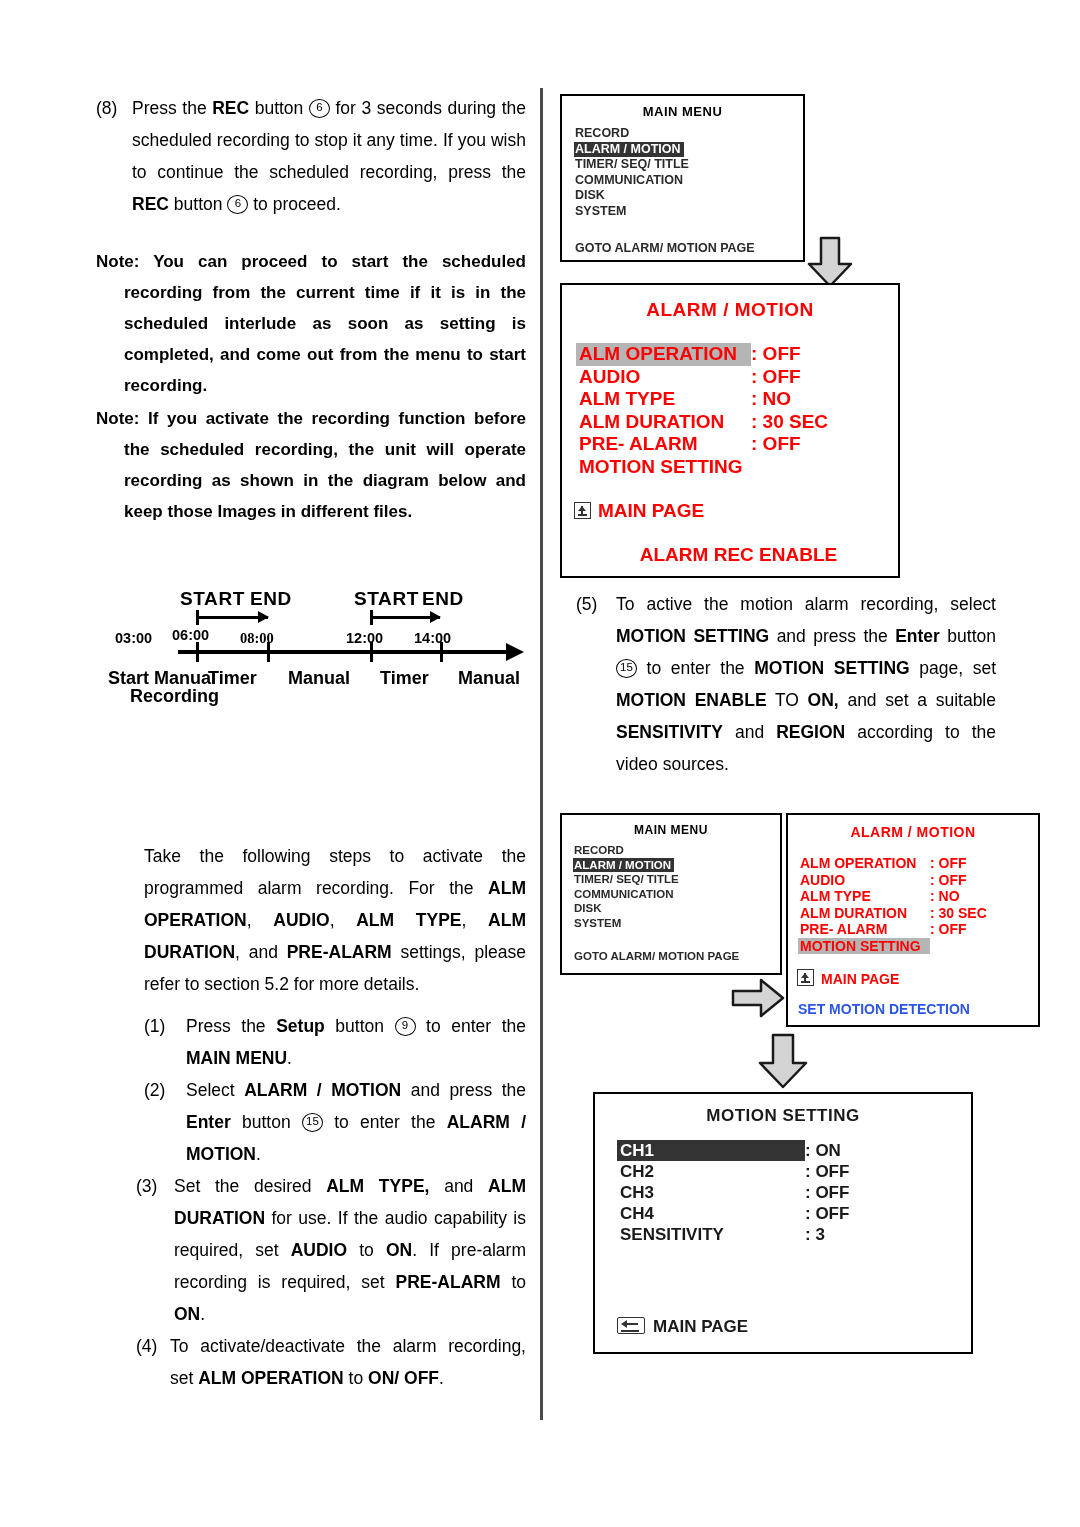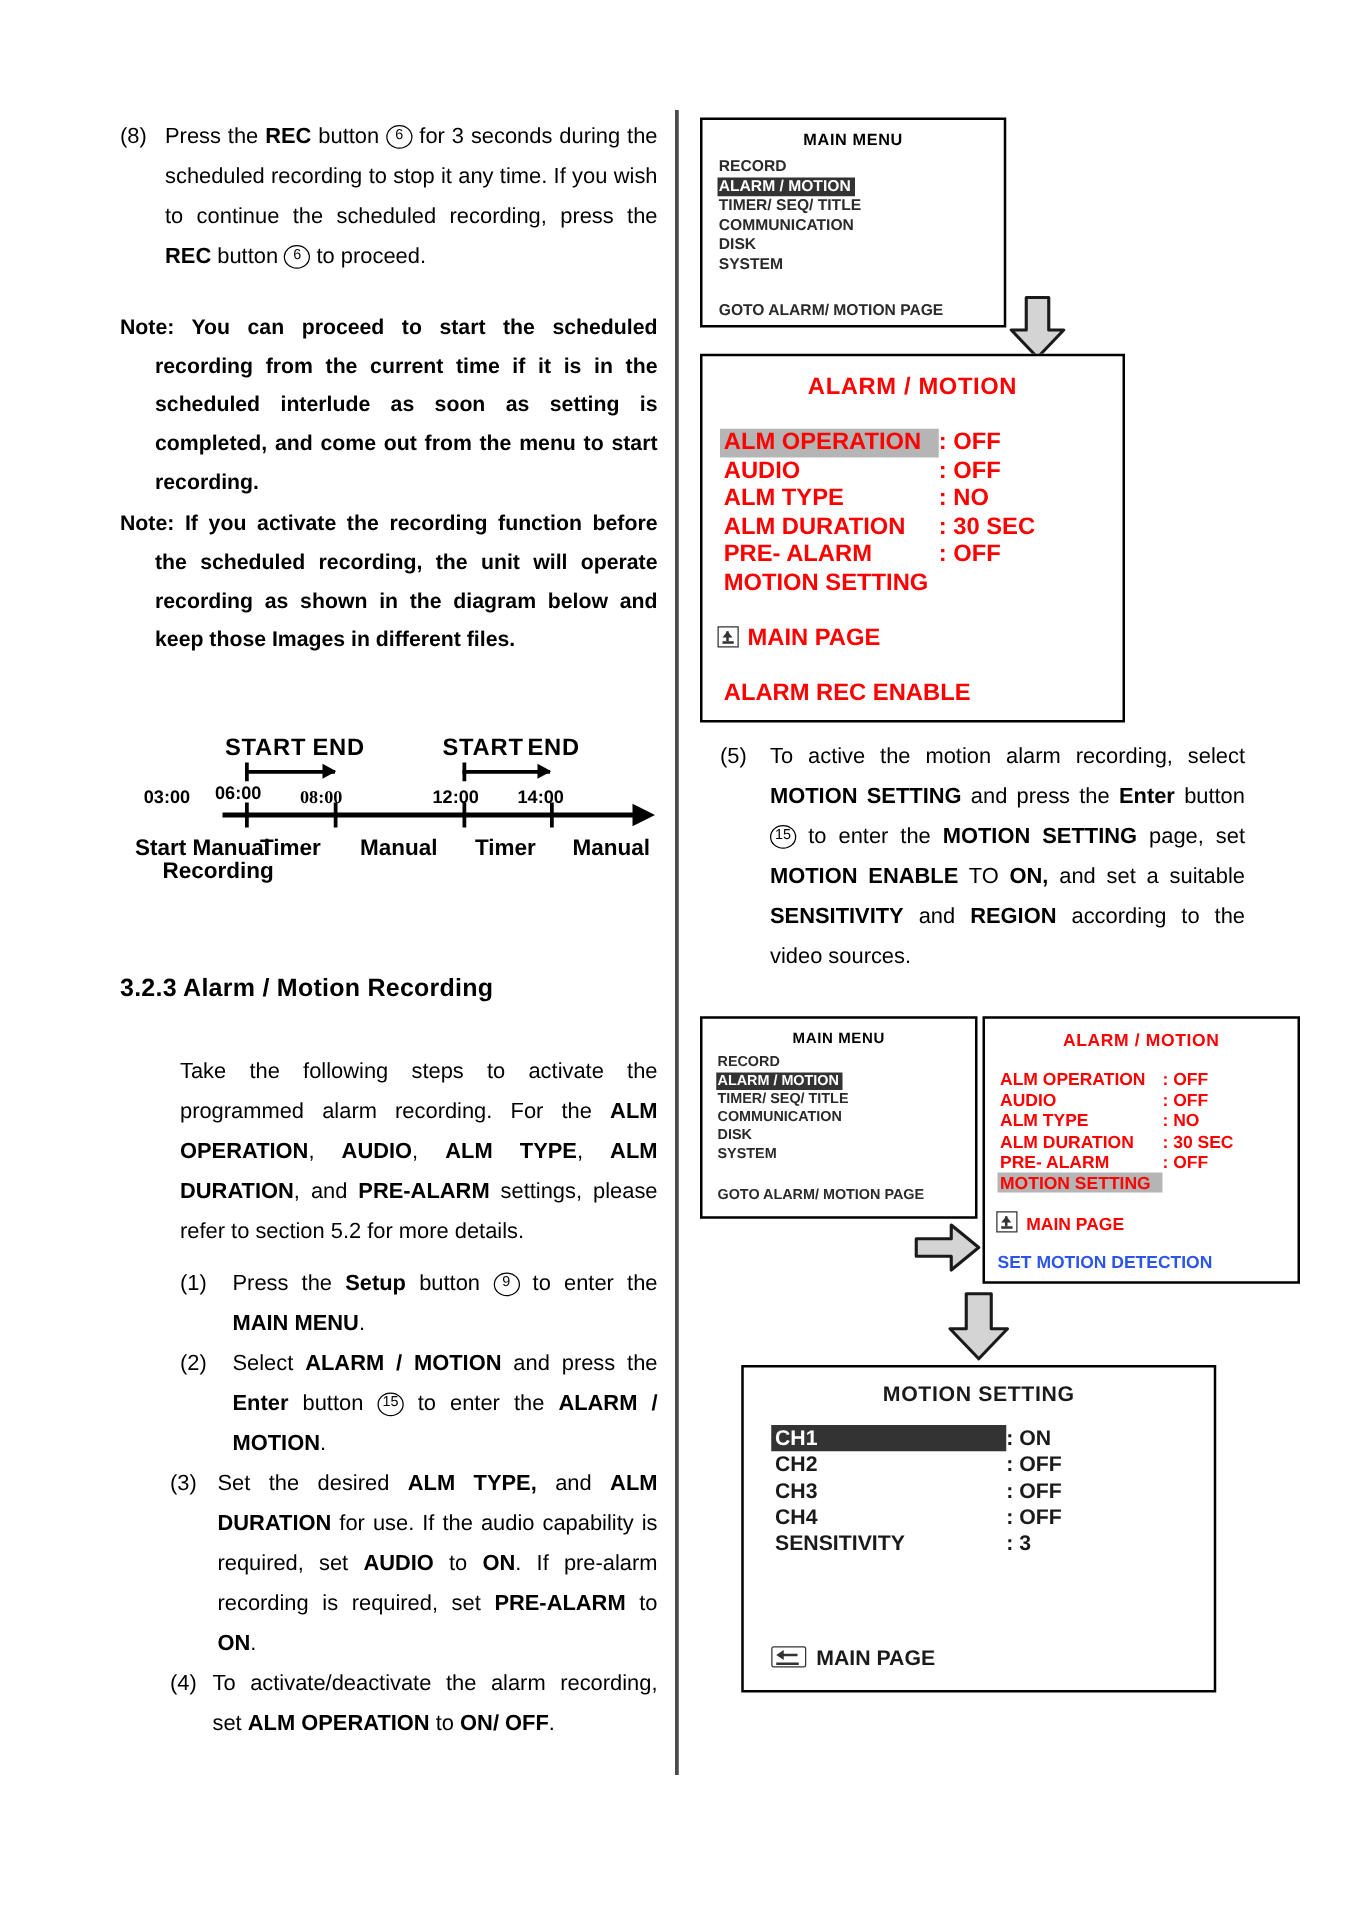--- a/index.html
+++ b/index.html
@@ -228,21 +228,21 @@
     width: 340px; height: 295px;
     color: #ff0000;
     font-weight: bold;
     padding: 14px 0 0 0;
   }
   #alarmbig .osd-title { font-size: 19px; margin-bottom: 22px; }
   #alarmbig .rows { padding-left: 14px; font-size: 19px; }
   #alarmbig .osd-row { line-height: 22.5px; }
   #alarmbig .osd-key { width: 172px; display:inline-block; padding-left:3px;}
   #alarmbig .mainpage { padding-left: 12px; margin-top: 22px; font-size: 19px; }
-  #alarmbig .recenable { padding-left: 17px; margin-top: 22px; font-size: 19px; }
+  #alarmbig .recenable { padding-left: 17px; margin-top: 22px; font-size: 19px; text-align: center; }
 
   
   #alarmsmall {
     left: 786px; top: 813px;
     width: 254px; height: 214px;
     color: #ff0000;
     font-weight: bold;
     padding: 9px 0 0 0;
   }
   #alarmsmall .osd-title { font-size: 14px; margin-bottom: 15px; }
@@ -408,21 +408,20 @@
     <div class="tl-tick" style="left:332px;"></div>
 
     <div class="tl-seg" style="left:0px; top:80px;">Start Manual</div>
     <div class="tl-seg" style="left:22px; top:98px;">Recording</div>
     <div class="tl-seg" style="left:100px; top:80px;">Timer</div>
     <div class="tl-seg" style="left:180px; top:80px;">Manual</div>
     <div class="tl-seg" style="left:272px; top:80px;">Timer</div>
     <div class="tl-seg" style="left:350px; top:80px;">Manual</div>
   </div>
 
-  <div class="sec-head">3.2.3 Alarm / Motion Recording</div>
 
   <div style="position:absolute; left:96px; top:840px; width:430px;">
 
     <div class="para just-all" style="padding-left:48px; margin-bottom:10px;"><span>Take the following steps to activate the programmed alarm recording. For the </span><b>ALM OPERATION</b><span>, </span><b>AUDIO</b><span>, </span><b>ALM TYPE</b><span>, </span><b>ALM DURATION</b><span>, and </span><b>PRE-ALARM</b><span> settings, please refer to section 5.2 for more details.</span>
     </div>
 
     <div class="hang para" style="margin-left:48px;">
       <div class="marker" style="width:42px;">(1)</div>
       <div class="body"><span>Press the </span><b>Setup</b><span> button </span><span class="circ">9</span><span> to enter the </span><b>MAIN MENU</b><span>.</span>
       </div>

